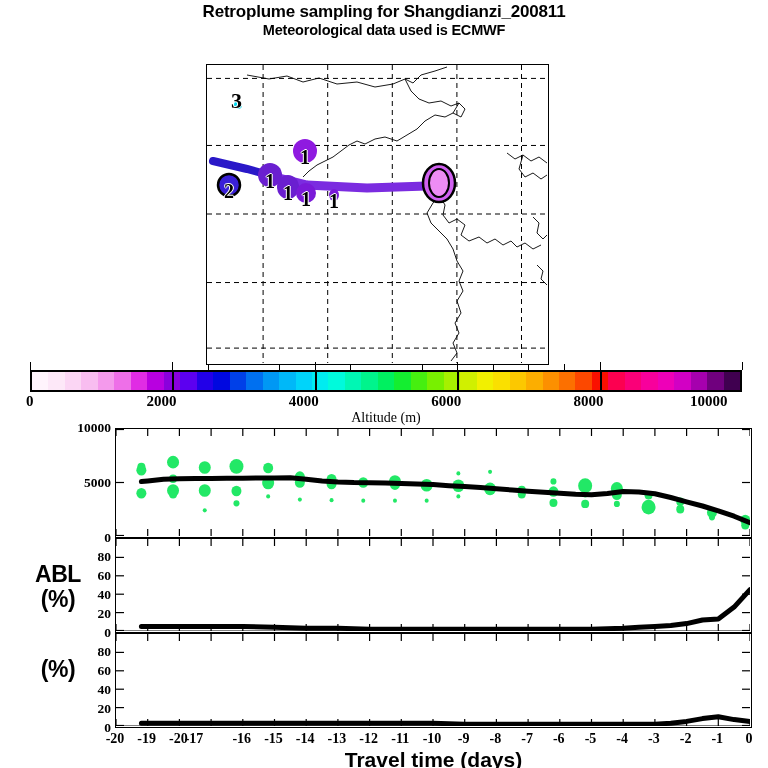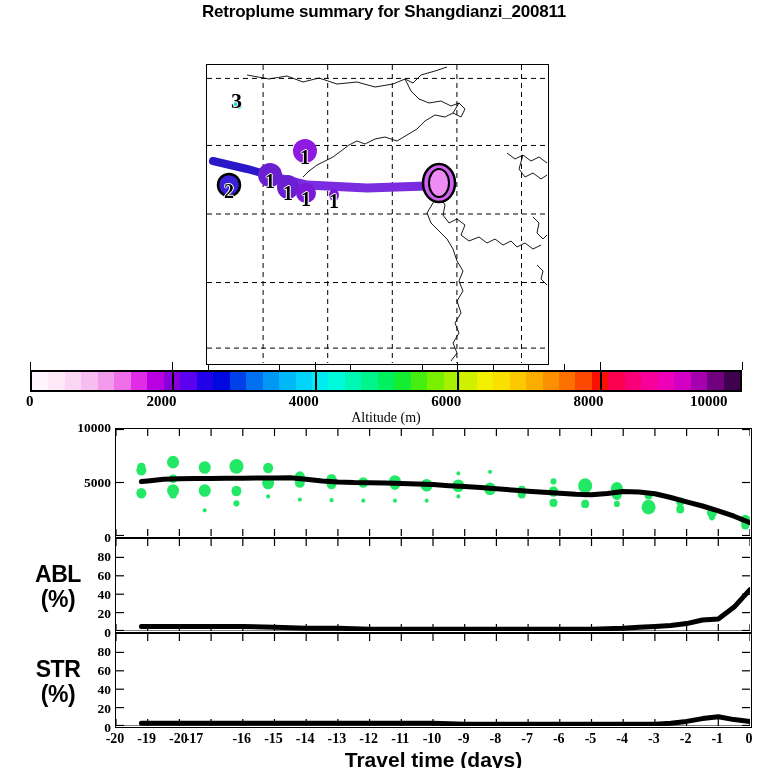--- a/index.html
+++ b/index.html
@@ -59,21 +59,22 @@
      font-weight:bold;text-align:center;white-space:nowrap;}
   .xaxis-title{position:absolute;left:115px;top:748px;width:637px;text-align:center;
      font-size:21px;font-weight:bold;}
 </style>
 </head>
 <body>
 
 <div class="root">
 
   <div class="title-block">
-    <div class="t1">Retroplume summary for Shangdianzi_200811</div>
+    <div class="t1">Retroplume sampling for Shangdianzi_200811</div>
+    <div class="t3">Meteorological data used is ECMWF</div>
   </div>
 
   <div class="map-wrap">
     <svg class="map-svg" id="map-svg" width="340" height="298">
         <line x1="56.1" y1="0" x2="56.1" y2="298" stroke="#000" stroke-width="1" stroke-dasharray="5,4"></line>
         <line x1="120.69999999999999" y1="0" x2="120.69999999999999" y2="298" stroke="#000" stroke-width="1" stroke-dasharray="5,4"></line>
         <line x1="185.3" y1="0" x2="185.3" y2="298" stroke="#000" stroke-width="1" stroke-dasharray="5,4"></line>
         <line x1="249.9" y1="0" x2="249.9" y2="298" stroke="#000" stroke-width="1" stroke-dasharray="5,4"></line>
         <line x1="314.5" y1="0" x2="314.5" y2="298" stroke="#000" stroke-width="1" stroke-dasharray="5,4"></line>
         <line x1="0" y1="13.41" x2="340" y2="13.41" stroke="#000" stroke-width="1" stroke-dasharray="5,4"></line>
@@ -186,21 +187,20 @@
         <div class="cbar-tick" style="left: 534px; height: 6px; top: -6px;"></div>
       </div>
     <div class="cbar-title">Altitude (m)</div>
   </div>
 
   <div class="rowlabel" id="lab-abl">
     <div>ABL</div>
     <div>(%)</div>
   </div>
   <div class="rowlabel" id="lab-str">
-    <div>STR</div>
     <div>(%)</div>
   </div>
 
   <div class="yticks" id="yt-alt" style="top: 428px; height: 110px;">
       <div class="ytick" style="top: -8px;">10000</div>
       <div class="ytick" style="top: 47px;">5000</div>
       <div class="ytick" style="top: 102px;">0</div>
     </div>
   <div class="yticks" id="yt-abl" style="top: 538px; height: 95px;">
       <div class="ytick" style="top: 11px;">80</div>

